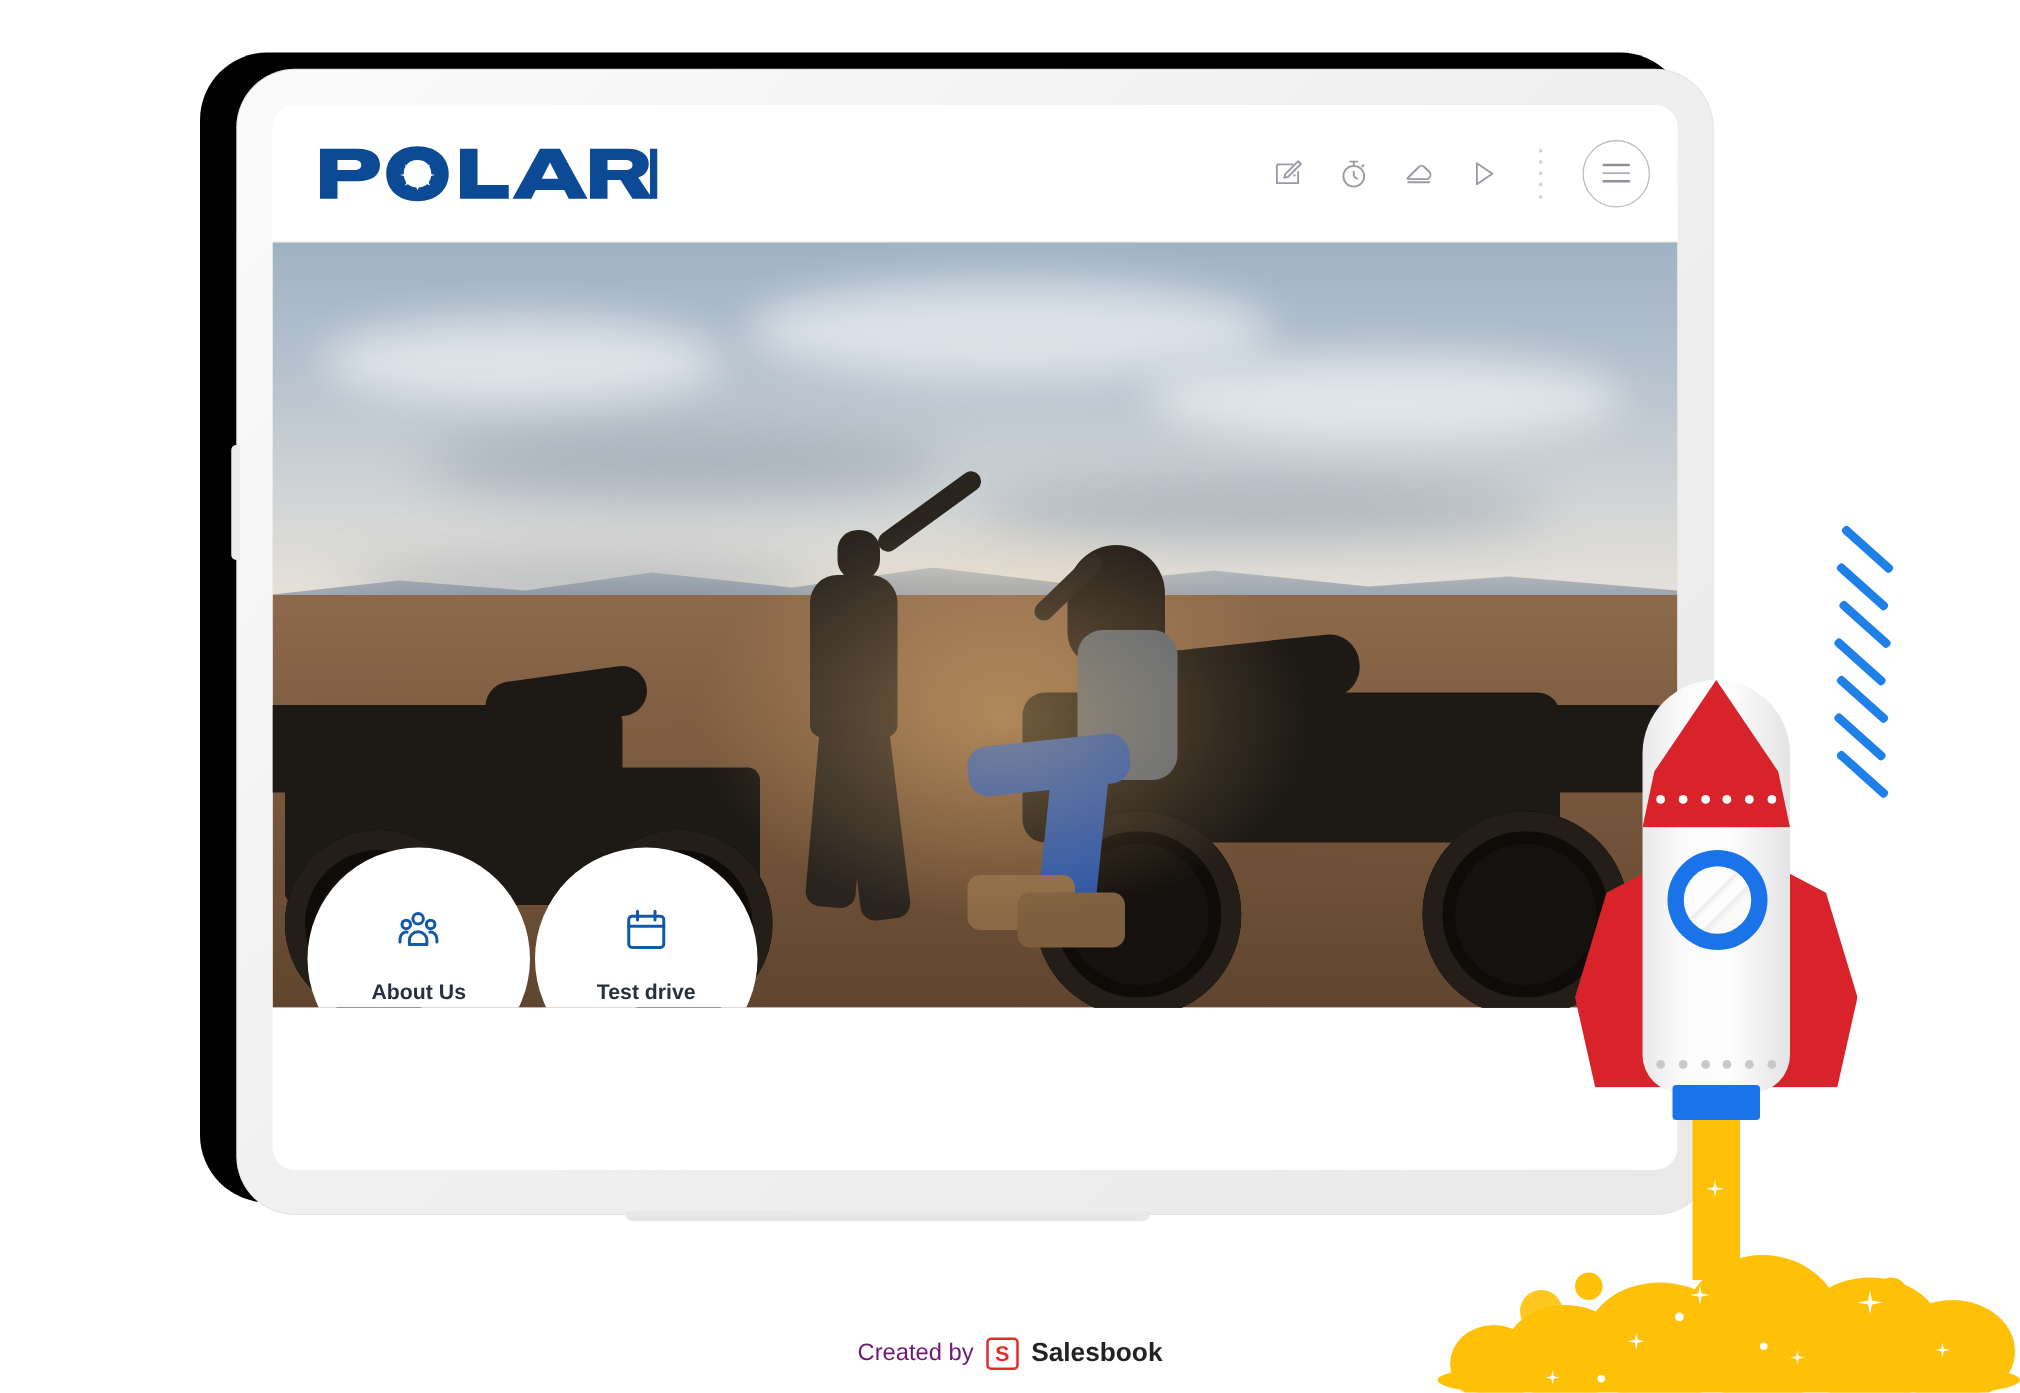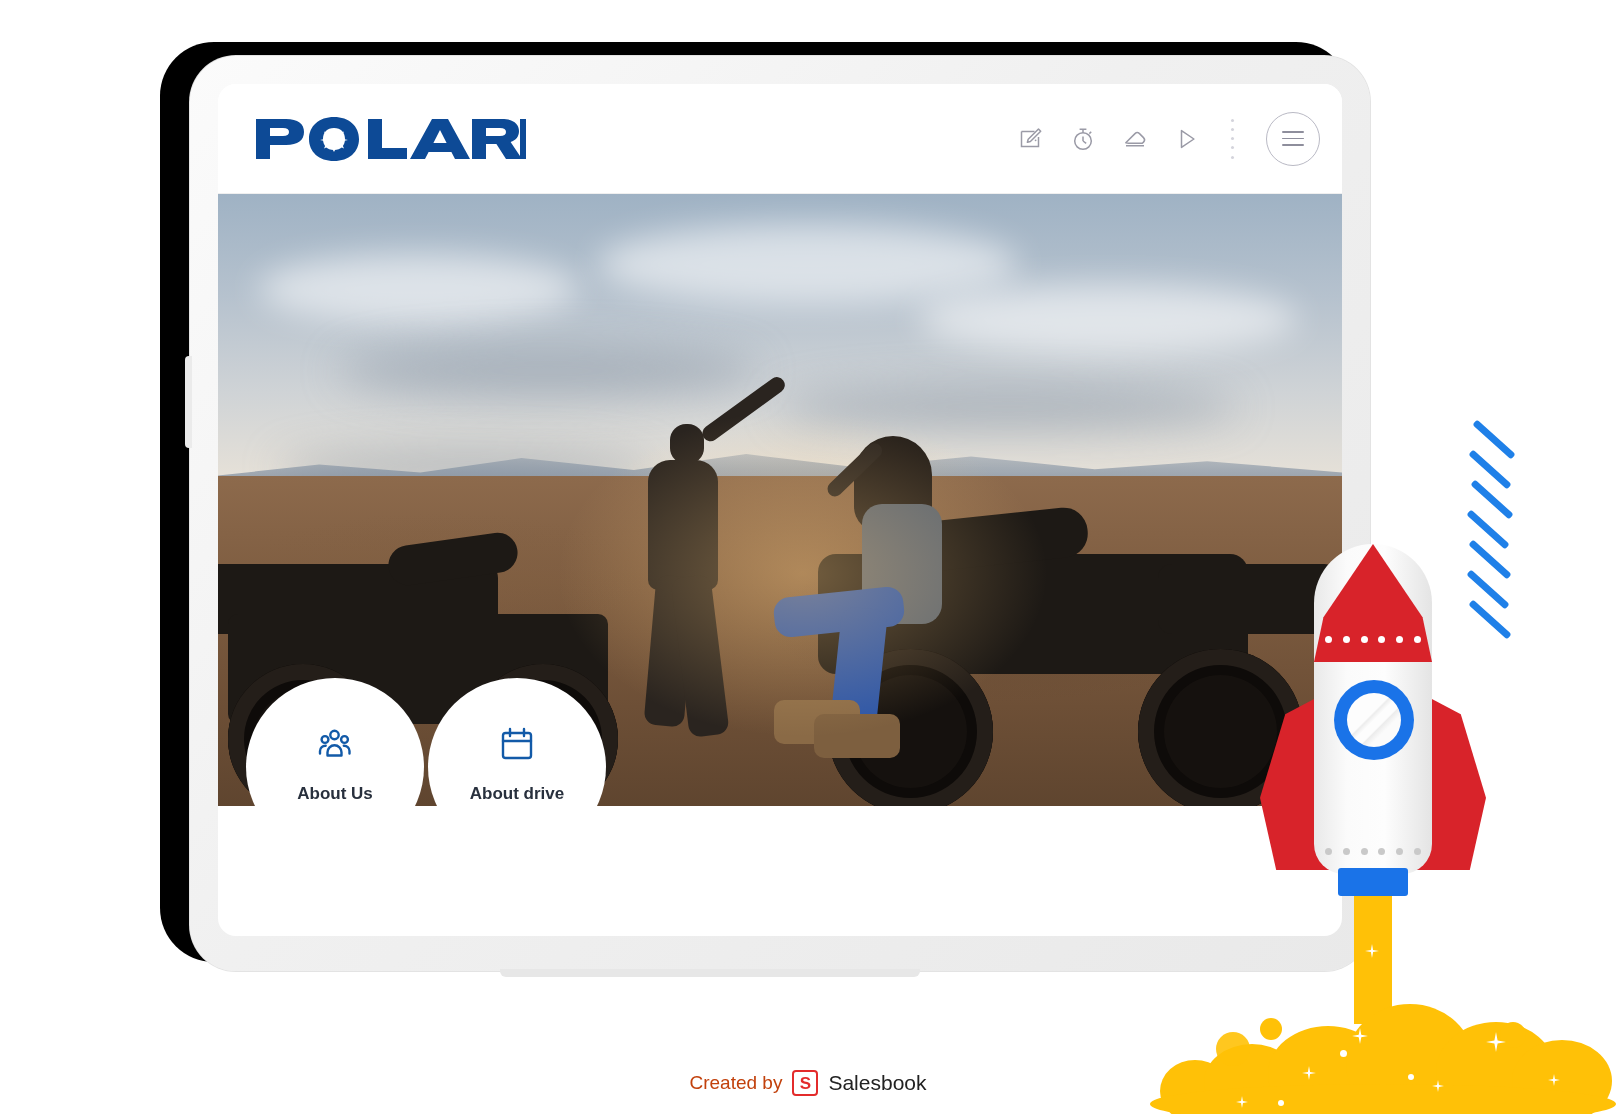--- a/index.html
+++ b/index.html
@@ -288,29 +288,29 @@
     transform: rotate(42deg);
   }
 
   
   .footer {
     position: absolute;
     left: 0; right: 0; bottom: 18px;
     display: flex; align-items: center; justify-content: center;
     gap: 10px;
   }
-  .footer-text { font-size: 19px; color: #c2410c; text-align: right; }
+  .footer-text { font-size: 19px; color: #701a75; text-align: right; }
   .sb-mark {
     width: 26px; height: 26px;
     border: 2.6px solid #e32b2b;
     border-radius: 4px;
     display: flex; align-items: center; justify-content: center;
     color: #e32b2b; font-weight: 700; font-size: 17px; line-height: 1;
   }
-  .footer-brand { font-size: 21px; font-weight: 400; color: #222222; }
+  .footer-brand { font-size: 21px; font-weight: 700; color: #222222; }
 </style>
 </head>
 <body>
 
 <div id="stage">
 
   <div class="tablet-shadow"></div>
 
   <div class="tablet">
     <div class="tablet-inner-sheen"></div>
@@ -457,21 +457,21 @@
 
 
           <div class="nav-item">
             <span class="nav-icon">
               <svg width="44" height="44" viewBox="0 0 44 44" fill="none" stroke="#125aa8" stroke-width="2.4" stroke-linecap="round" stroke-linejoin="round">
                 <rect x="8" y="11" width="28" height="25" rx="2.6"></rect>
                 <path d="M8 19h28"></path>
                 <path d="M15 7v7M29 7v7"></path>
               </svg>
             </span>
-            <span class="nav-label">About drive</span>
+            <span class="nav-label">Test drive</span>
           </div>
 
 
 
         </div>
       </div>
     </div>
   </div>
 
   <div class="speed-lines">

